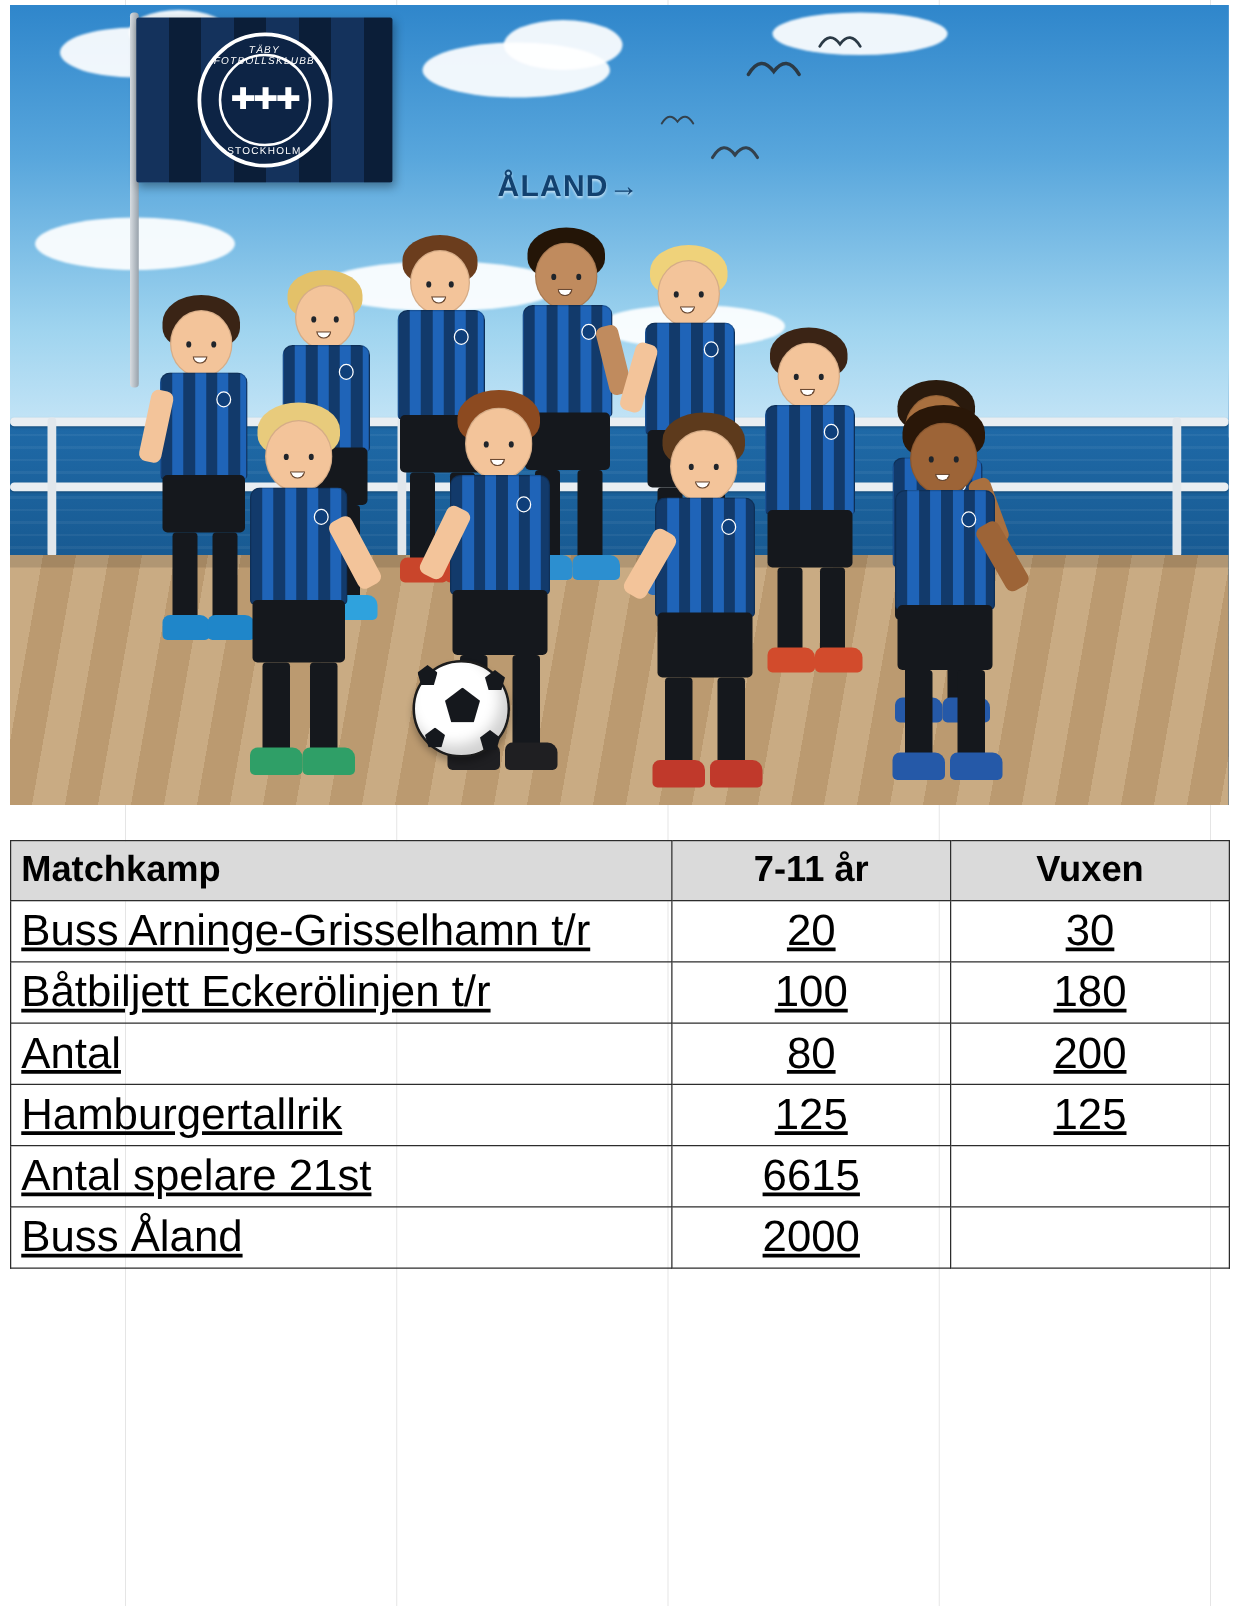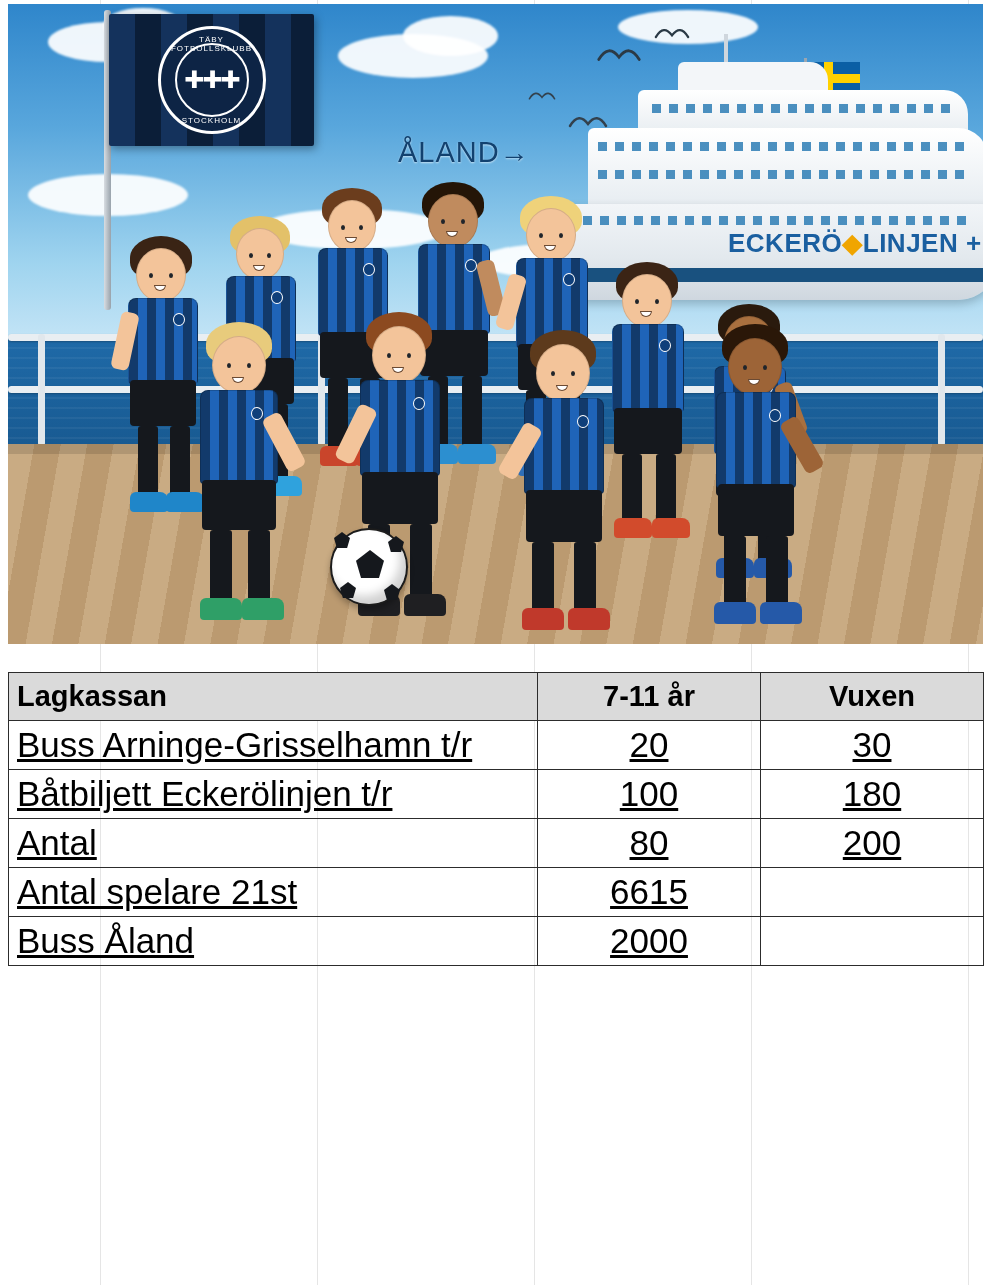--- a/index.html
+++ b/index.html
@@ -158,28 +158,28 @@
     position: relative;
   }
   .club-cross {
     position: absolute; left: 50%; top: 50%; transform: translate(-50%,-50%);
     color: #ffffff; font-size: 24px; letter-spacing: -2px;
   }
   .club-text-top, .club-text-bottom {
     position: absolute; left: 0; width: 100%; text-align: center;
     font-size: 8px; color: #fff; letter-spacing: 1px;
   }
-  .club-text-top { top: 6px; }
+  .club-text-top { top: 6px; font-style: italic; }
   .club-text-bottom { bottom: 6px; }
 
   .aland-label {
     position: absolute;
     left: 390px; top: 132px;
-    font-weight: normal;
-    font-size: 29px;
+    font-weight: bold;
+    font-size: 24px;
     color: #12416f;
     letter-spacing: 1px;
     text-shadow: 0 1px 2px rgba(255,255,255,.6);
     white-space: nowrap;
   }
 
   
   .deck-floor {
     position: absolute; left: 0; bottom: 0; width: 100%; height: 200px;
     background: repeating-linear-gradient(100deg, #c9ab83 0 26px, #bb9a70 26px 52px);
@@ -320,40 +320,20 @@
       <svg viewBox="0 0 40 16" width="36" height="15">
           <path d="M2 12 C8 2, 14 2, 20 10 C26 2, 32 2, 38 12" stroke="#2b3a46" stroke-width="2.5" fill="none" stroke-linecap="round"></path>
         </svg>
     </div>
     <div class="gull" style="left:520px;top:86px;">
       <svg viewBox="0 0 40 16" width="28" height="12">
           <path d="M2 12 C8 2, 14 2, 20 10 C26 2, 32 2, 38 12" stroke="#33414d" stroke-width="2.2" fill="none" stroke-linecap="round"></path>
         </svg>
     </div>
 
-    <div class="ship">
-      <div class="flag-pole-se"></div>
-      <div class="flag-se"></div>
-      <div class="mast"></div>
-      <div class="bridge"></div>
-      <div class="deck2">
-        <div class="windows-row" style="left:14px;top:14px;width:300px;"></div>
-      </div>
-      <div class="superstructure">
-        <div class="windows-row" style="left:10px;top:14px;width:370px;"></div>
-        <div class="windows-row" style="left:10px;top:42px;width:370px;"></div>
-      </div>
-      <div class="hull">
-        <div class="windows-row" style="left:20px;top:12px;width:400px;"></div>
-      </div>
-      <div class="hull-stripe"></div>
-      <div class="ship-name">
-        <span>ECKERÖ</span><span class="dot">◆</span><span>LINJEN +</span>
-      </div>
-    </div>
 
     <div class="aland-label">ÅLAND→</div>
 
     <div class="club-flag-pole"></div>
     <div class="club-flag">
       <div class="club-badge">
         <div class="club-text-top">TÄBY FOTBOLLSKLUBB</div>
         <div class="club-badge-inner">
           <div class="club-cross">✚✚✚</div>
         </div>
@@ -577,41 +557,46 @@
 
   <div class="table-wrap">
     <table class="cost-table">
       <colgroup>
         <col class="col1">
           <col class="col2">
           <col class="col3">
       </colgroup>
       <tbody>
         <tr class="hdr">
-          <td class="c1">Lagkassan</td>
+          <td class="c1">Matchkamp</td>
           <td class="c2">7-11 år</td>
           <td class="c3">Vuxen</td>
         </tr>
 
         <tr class="row">
           <td class="c1">Buss Arninge-Grisselhamn t/r</td>
           <td class="c2">20</td>
           <td class="c3">30</td>
         </tr>
         <tr class="row">
           <td class="c1">Båtbiljett Eckerölinjen t/r</td>
           <td class="c2">100</td>
           <td class="c3">180</td>
         </tr>
         <tr class="row">
           <td class="c1">Antal</td>
           <td class="c2">80</td>
           <td class="c3">200</td>
         </tr>
         <tr class="row">
+          <td class="c1">Hamburgertallrik</td>
+          <td class="c2">125</td>
+          <td class="c3">125</td>
+        </tr>
+        <tr class="row">
           <td class="c1">Antal spelare 21st</td>
           <td class="c2">6615</td>
           <td class="c3"></td>
         </tr>
         <tr class="row">
           <td class="c1">Buss Åland</td>
           <td class="c2">2000</td>
           <td class="c3"></td>
         </tr>
       </tbody>

